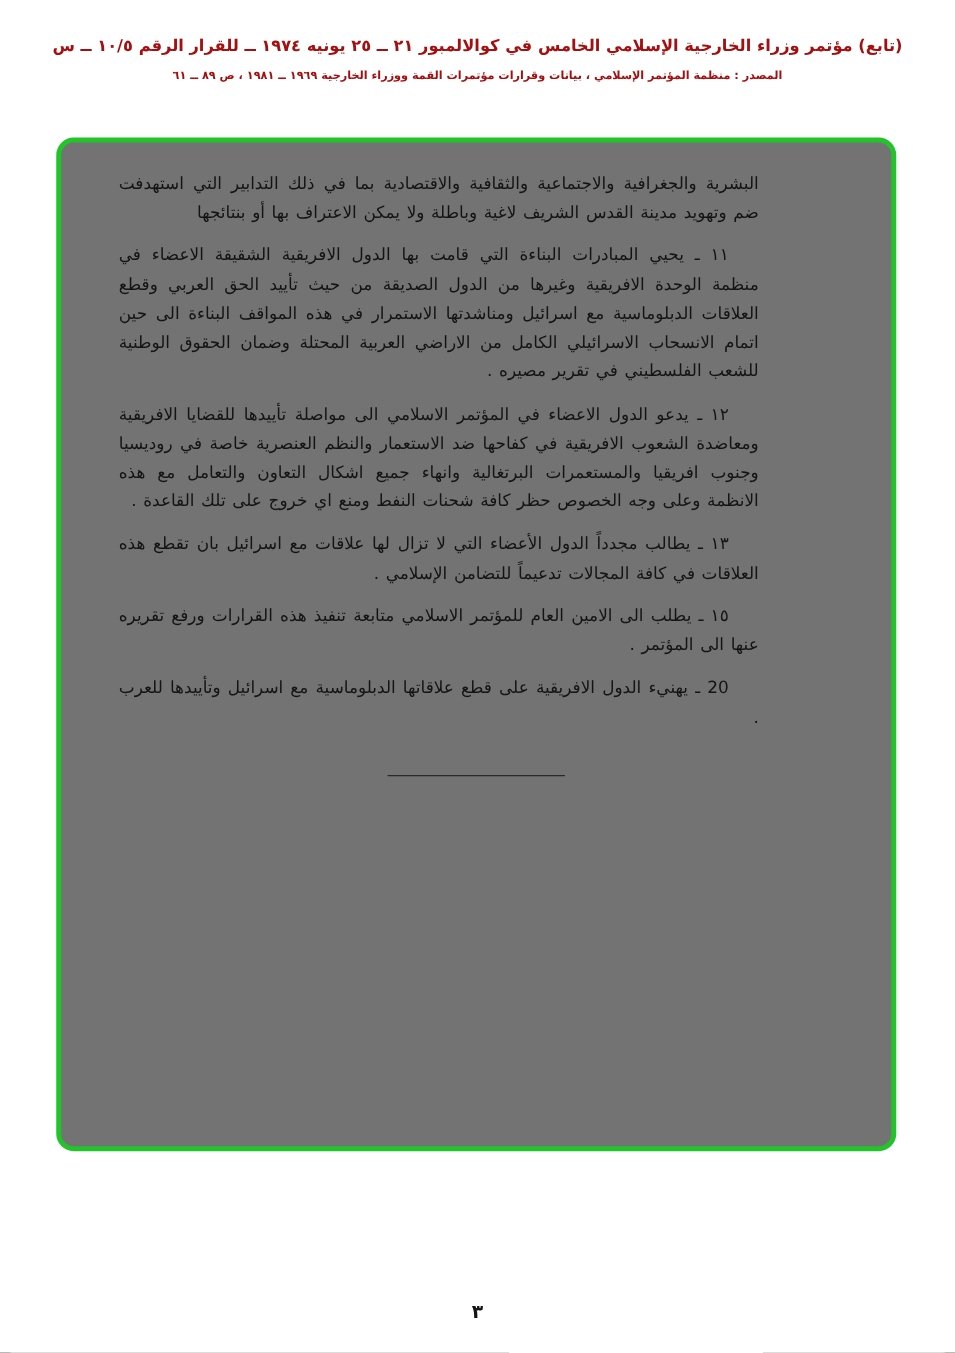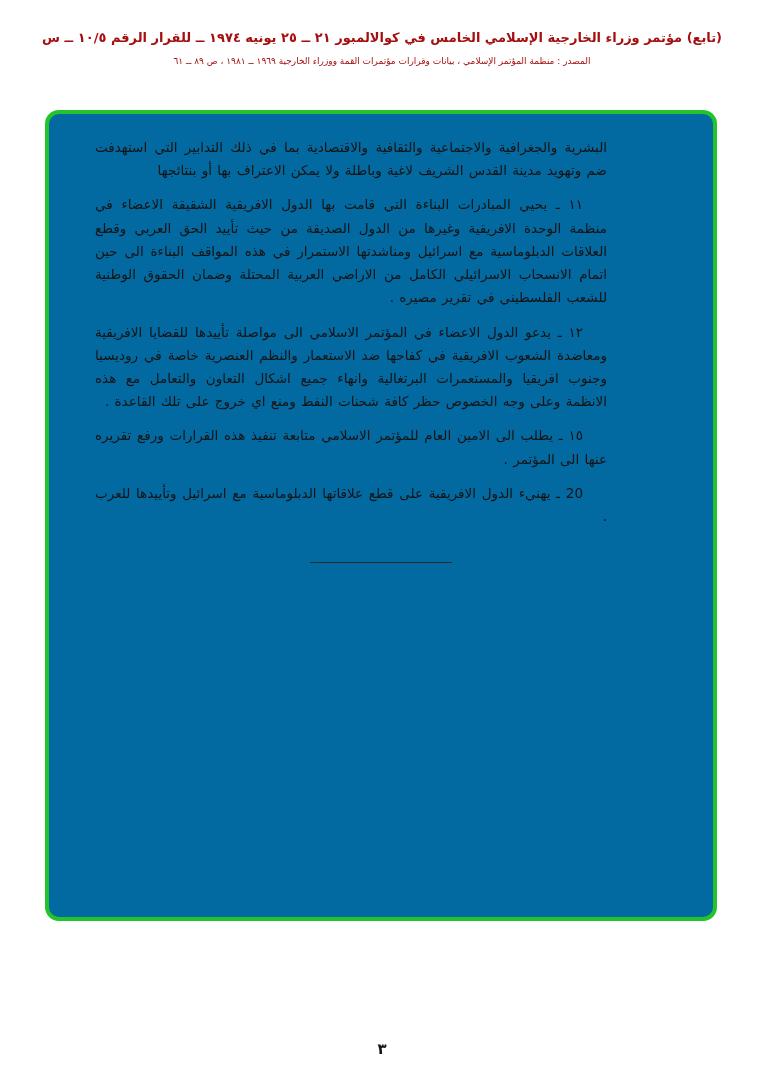--- a/index.html
+++ b/index.html
@@ -20,32 +20,32 @@
   
   .page-header{
     position:absolute;top:28px;left:0;right:0;
     text-align:center;direction:rtl;color:var(--header-red);
   }
   .header-line1{
     font-size:13px;font-weight:bold;letter-spacing:0;
     padding:0 28px;line-height:1.5;
   }
   .header-line2{
-    font-size:9px;font-weight:normal;margin-top:7px;line-height:1.4;
+    font-size:9px;font-weight:bold;margin-top:7px;line-height:1.4;
     padding:0 60px;
     text-align:center;
   }
 
   
   .green-box{
     position:absolute;
     top:110px;left:45px;width:672px;height:811px;
     border:4px solid var(--border-green);
     border-radius:14px;
-    background:#0369a1;
+    background:#737373;
   }
 
   
   .text-block{
     direction:rtl;
     text-align:justify;
     color:var(--text-black);
     font-size:13.5px;
     line-height:1.72;
     padding:22px 106px 0 46px;
@@ -83,20 +83,21 @@
   <header class="page-header">
     <div class="header-line1">(تابع) مؤتمر وزراء الخارجية الإسلامي الخامس في كوالالمبور ٢١ ــ ٢٥ يونيه ١٩٧٤ ــ للقرار الرقم ١٠/٥ ــ س</div>
     <div class="header-line2">المصدر : منظمة المؤتمر الإسلامي ، بيانات وقرارات مؤتمرات القمة ووزراء الخارجية ١٩٦٩ ــ ١٩٨١ ، ص ٨٩ ــ ٦١</div>
   </header>
 
   <div class="green-box">
     <div class="text-block" id="paragraphs">
         <p class="para">البشرية والجغرافية والاجتماعية والثقافية والاقتصادية بما في ذلك التدابير التي استهدفت ضم وتهويد مدينة القدس الشريف لاغية وباطلة ولا يمكن الاعتراف بها أو بنتائجها</p>
         <p class="para">١١ ـ يحيي المبادرات البناءة التي قامت بها الدول الافريقية الشقيقة الاعضاء في منظمة الوحدة الافريقية وغيرها من الدول الصديقة من حيث تأييد الحق العربي وقطع العلاقات الدبلوماسية مع اسرائيل ومناشدتها الاستمرار في هذه المواقف البناءة الى حين اتمام الانسحاب الاسرائيلي الكامل من الاراضي العربية المحتلة وضمان الحقوق الوطنية للشعب الفلسطيني في تقرير مصيره .</p>
         <p class="para">١٢ ـ يدعو الدول الاعضاء في المؤتمر الاسلامي الى مواصلة تأييدها للقضايا الافريقية ومعاضدة الشعوب الافريقية في كفاحها ضد الاستعمار والنظم العنصرية خاصة في روديسيا وجنوب افريقيا والمستعمرات البرتغالية وانهاء جميع اشكال التعاون والتعامل مع هذه الانظمة وعلى وجه الخصوص حظر كافة شحنات النفط ومنع اي خروج على تلك القاعدة .</p>
+        <p class="para">١٣ ـ يطالب مجدداً الدول الأعضاء التي لا تزال لها علاقات مع اسرائيل بان تقطع هذه العلاقات في كافة المجالات تدعيماً للتضامن الإسلامي .</p>
         <p class="para">١٥ ـ يطلب الى الامين العام للمؤتمر الاسلامي متابعة تنفيذ هذه القرارات ورفع تقريره عنها الى المؤتمر .</p>
         <p class="para">20 ـ يهنيء الدول الافريقية على قطع علاقاتها الدبلوماسية مع اسرائيل وتأييدها للعرب .</p>
       </div>
     <hr class="end-rule">
   </div>
 
   <div class="page-number">٣</div>
 
 </div>
 

